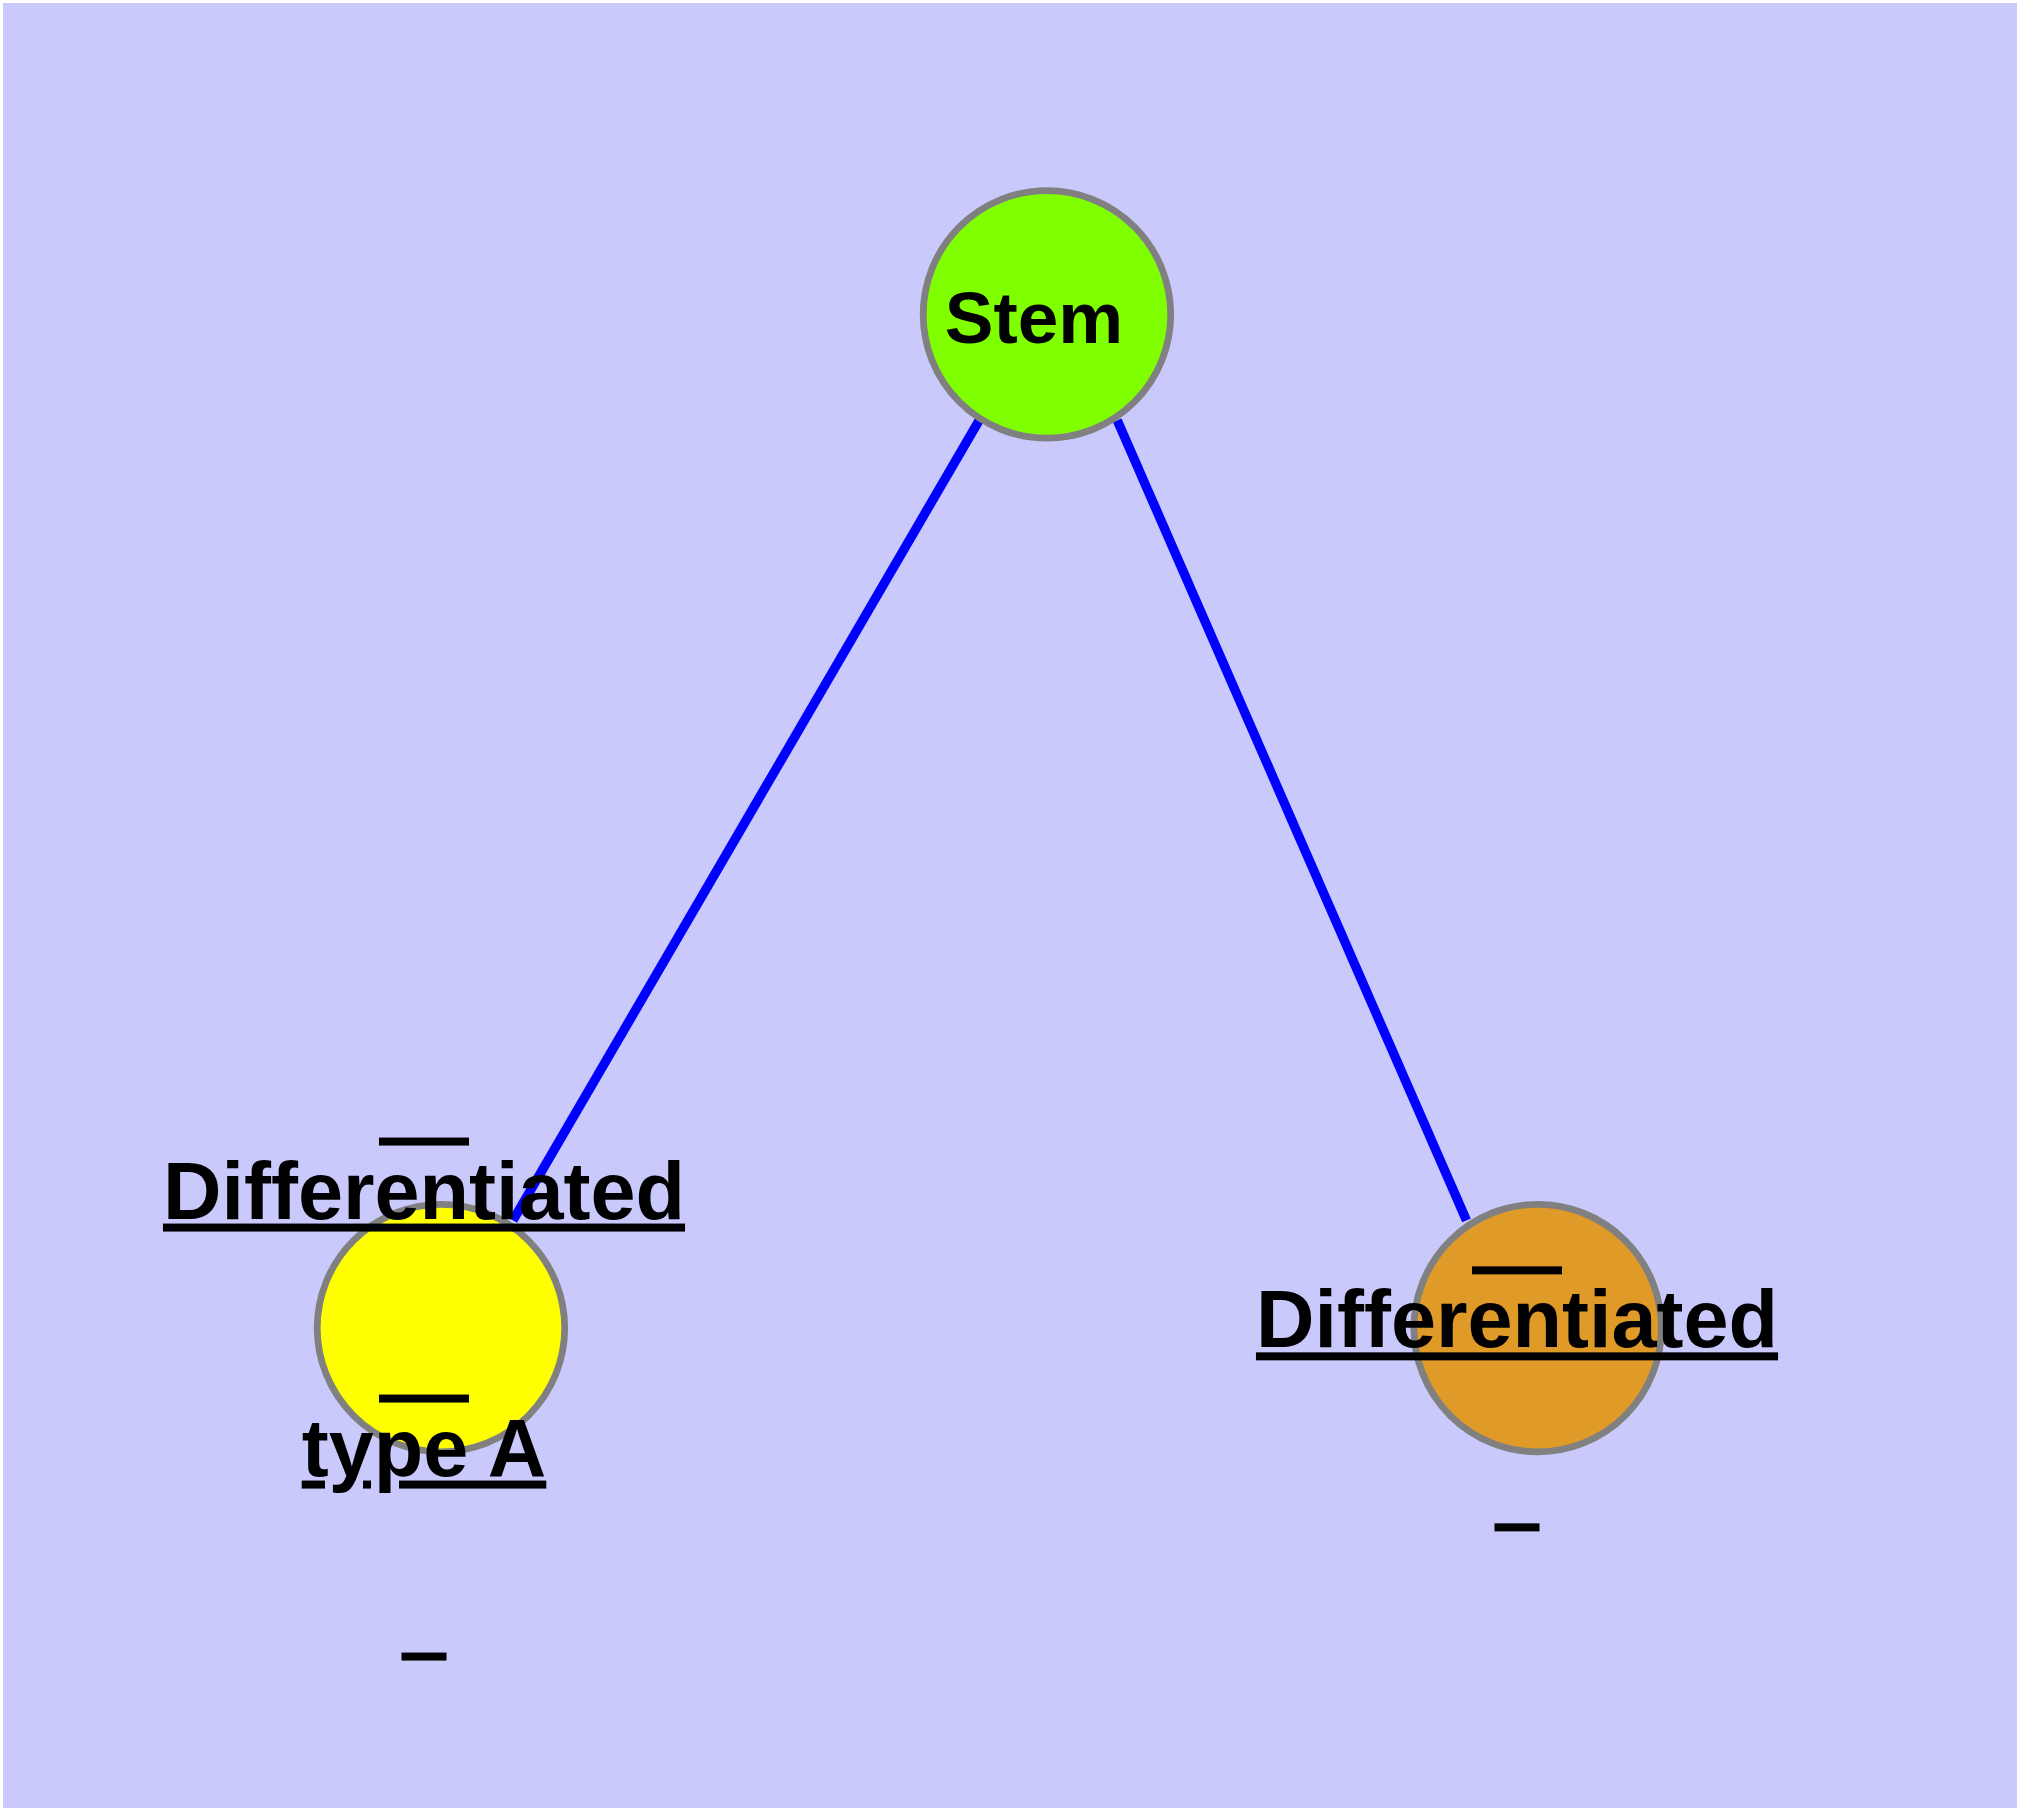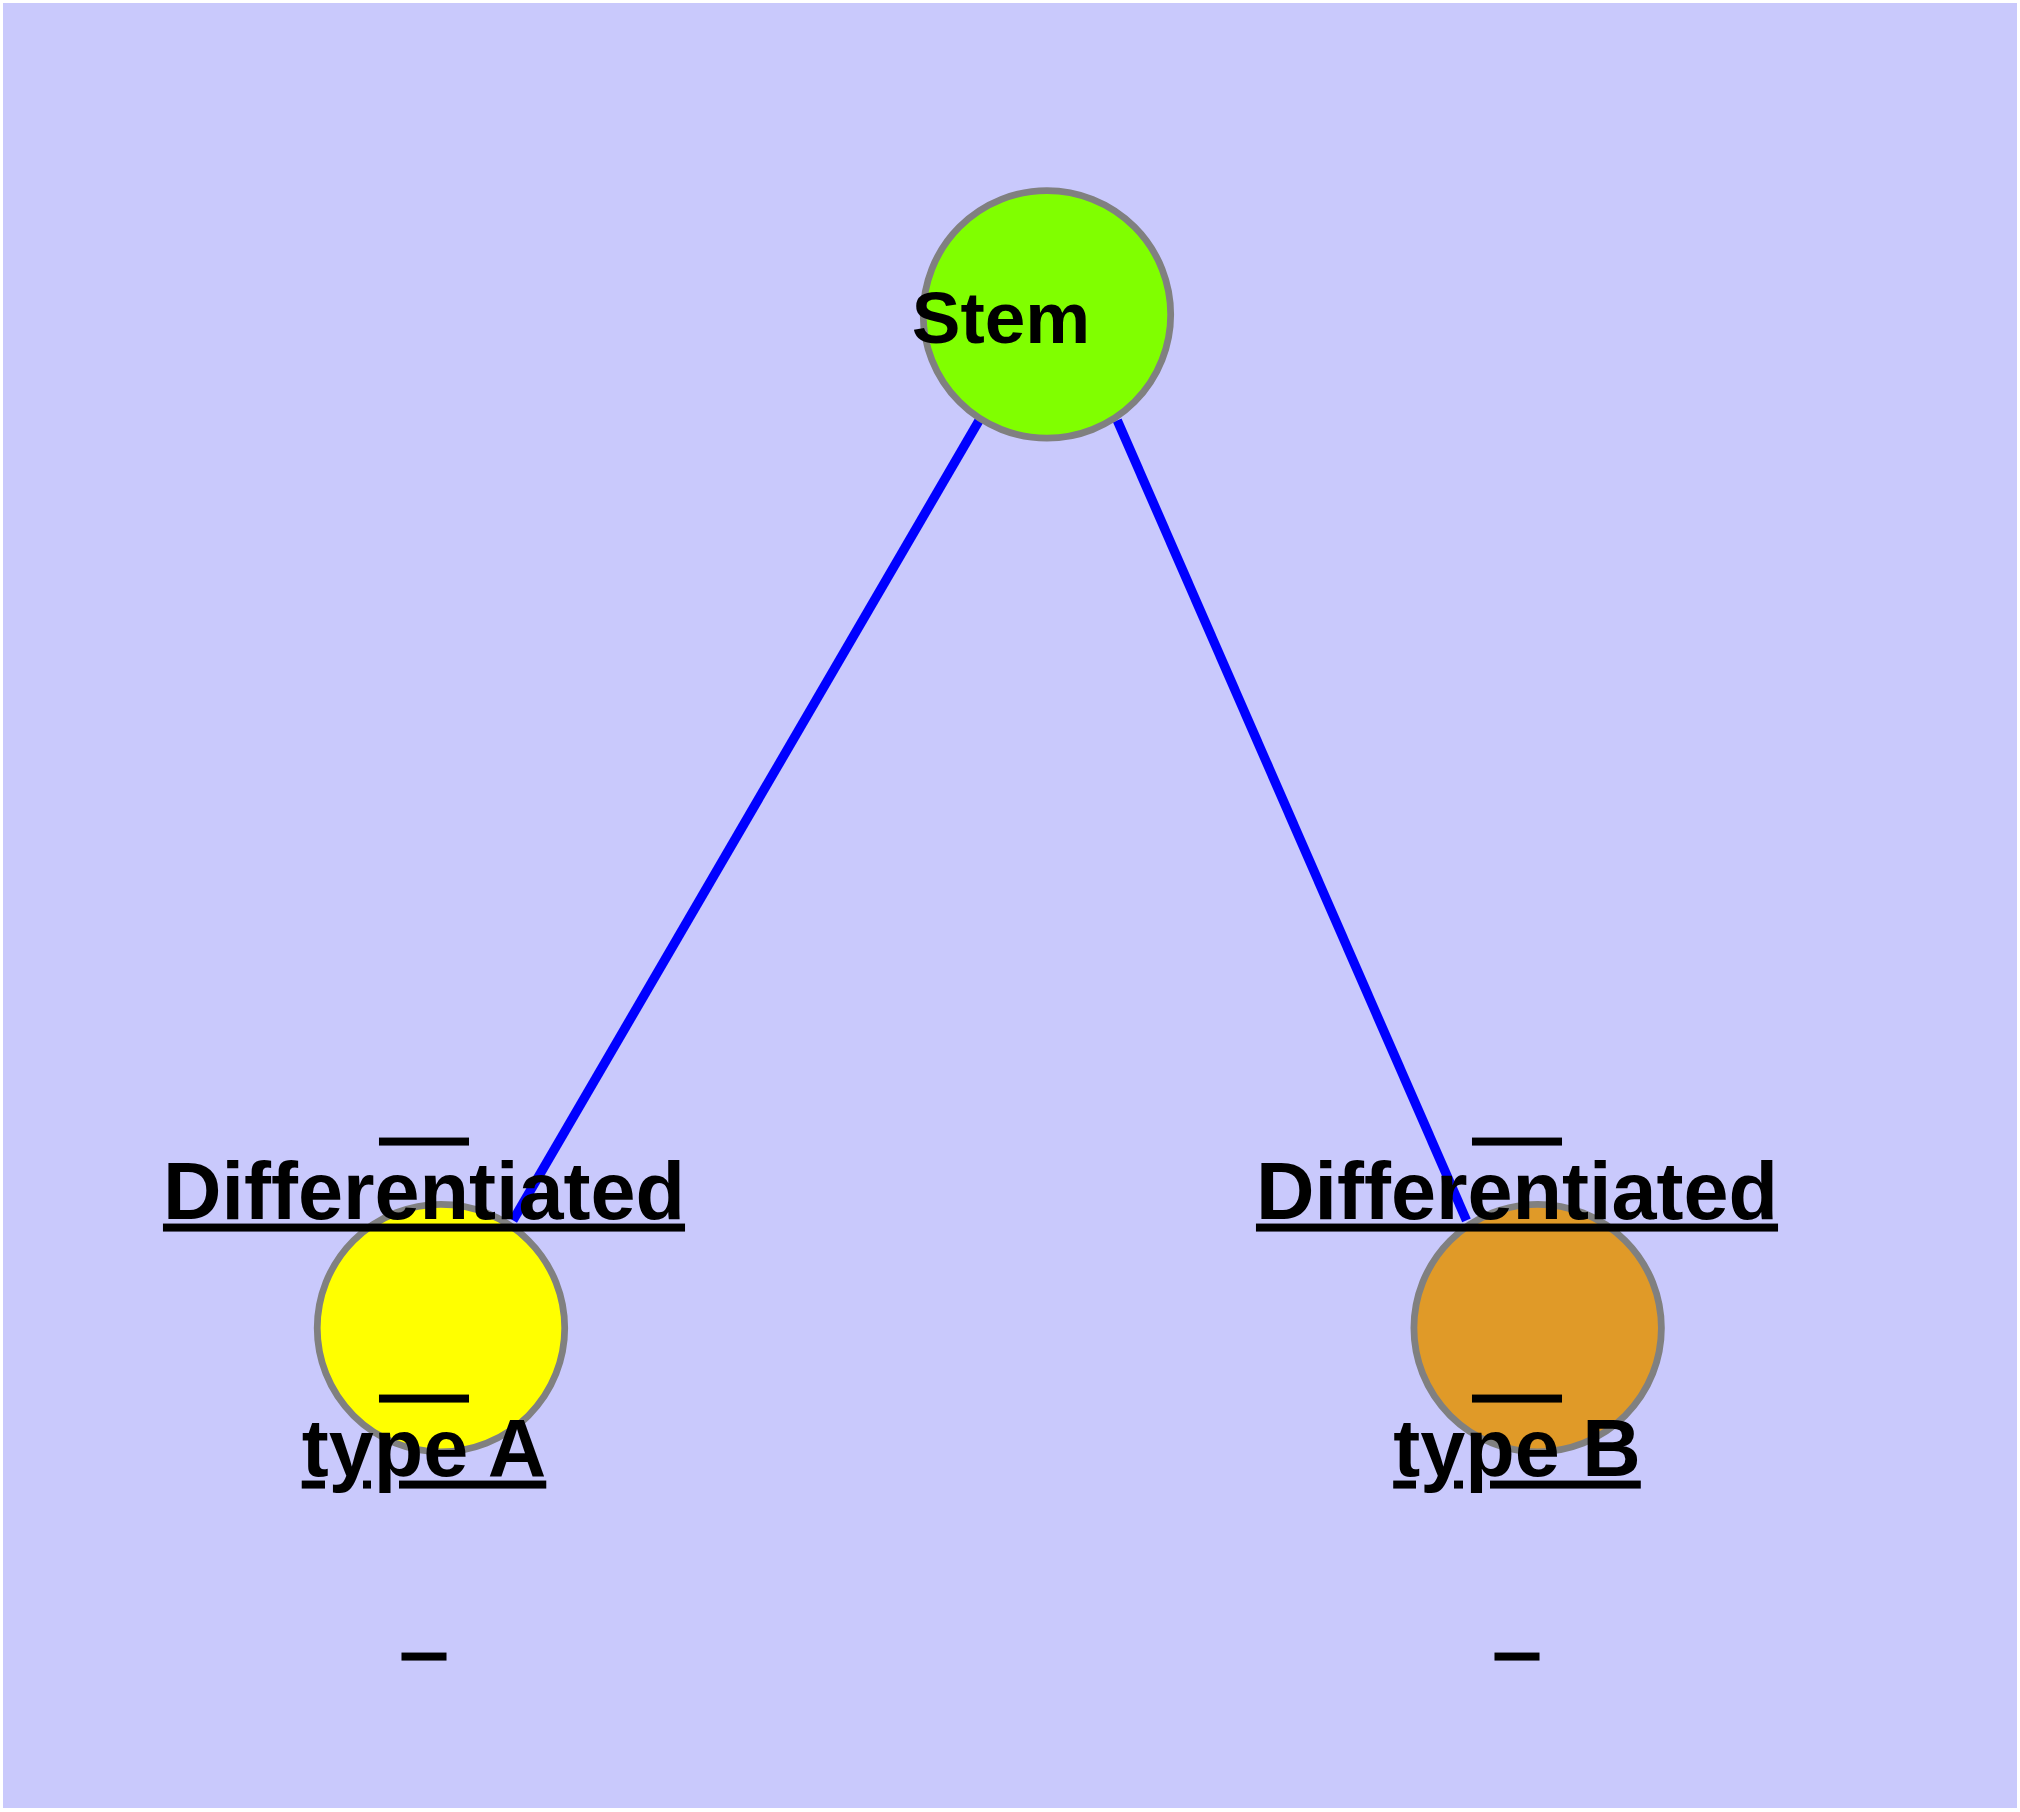--- a/index.html
+++ b/index.html
@@ -64,26 +64,25 @@
       <line x1="1318" y1="496" x2="1730" y2="1440" stroke="#0000ff" stroke-width="11" stroke-linecap="butt"></line>
     </g>
 
     <g>
       <circle cx="1235" cy="371" r="146" fill="#80ff00" stroke="#808080" stroke-width="8"></circle>
       <circle cx="520" cy="1567" r="146" fill="#ffff00" stroke="#808080" stroke-width="8"></circle>
       <circle cx="1814" cy="1567" r="146" fill="#e09a28" stroke="#808080" stroke-width="8"></circle>
     </g>
   </svg>
 
-  <div class="node-label stem" style="left:1001px; top:318px;">Stem</div>
+  <div class="node-label stem" style="left:1034px; top:318px;">Stem</div>
 
   <div class="node-label leaf" style="left:424px; top:1320px;">
     <div>Differentiated</div>
     <div>type A</div>
   </div>
 
   <div class="node-label leaf" style="left:1517px; top:1320px;">
     <div>Differentiated</div>
-    <div>type B</div>
   </div>
 
 </div>
 
 
 </body></html>

